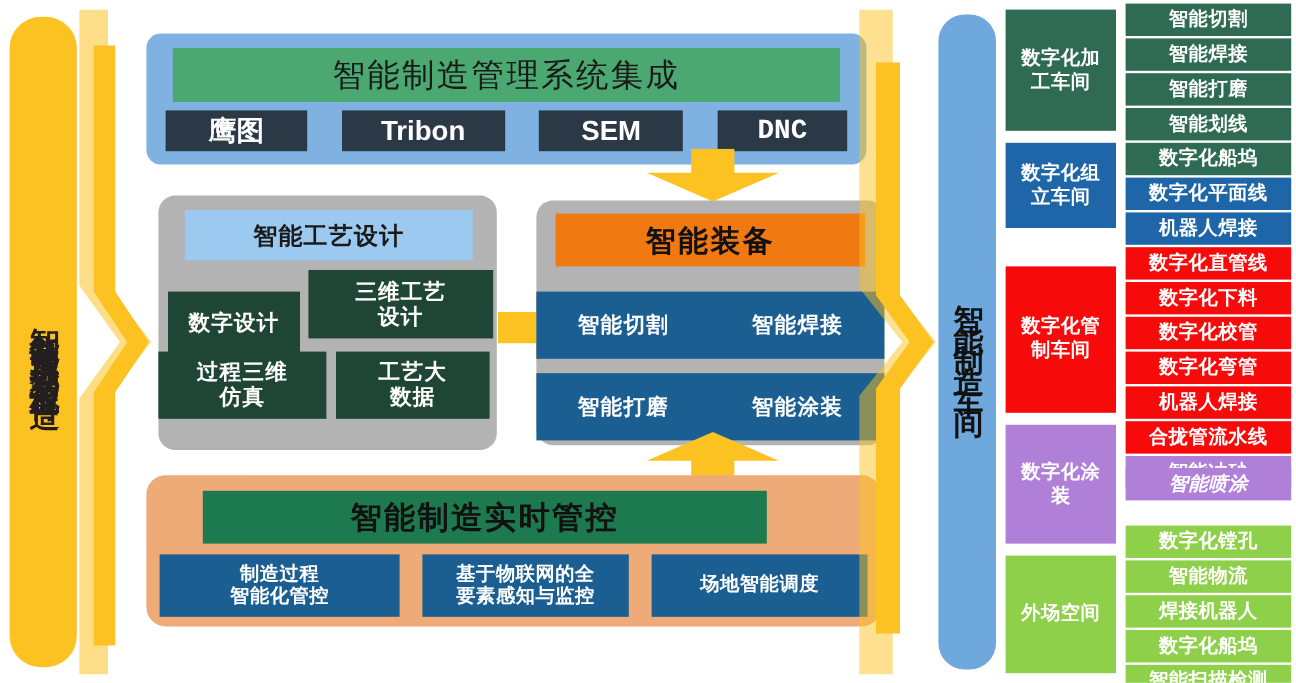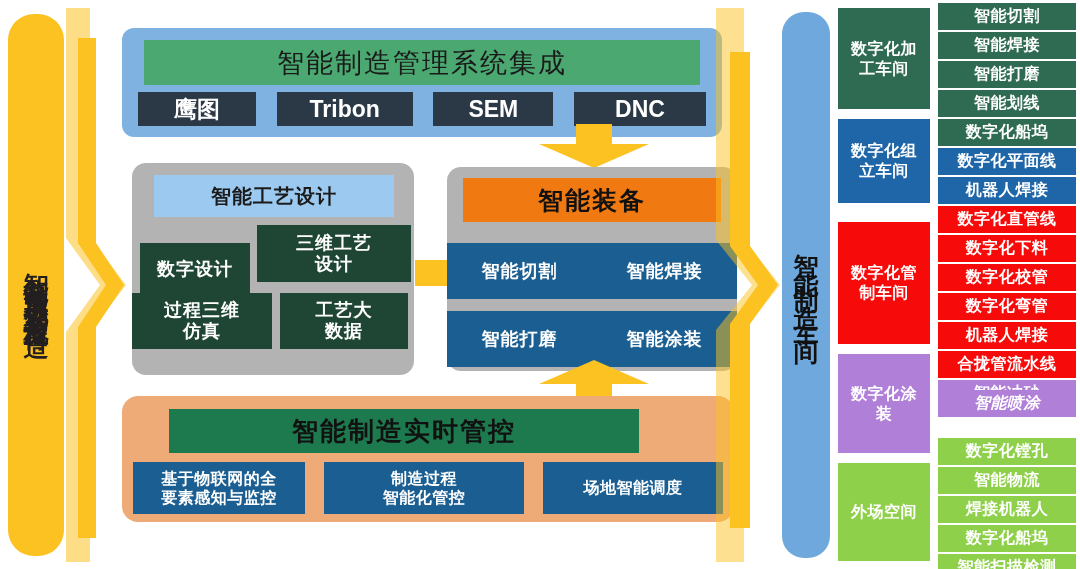--- a/index.html
+++ b/index.html
@@ -50,21 +50,21 @@
     display:flex;justify-content:space-between;align-items:center;
   }
   .tag{
     background:#2b3947;color:#ffffff;font-weight:bold;
     display:flex;align-items:center;justify-content:center;
     height:34px;font-size:23px;letter-spacing:0px;
   }
   .tag.w1{width:118px;}
   .tag.w2{width:136px;}
   .tag.w3{width:120px;}
-  .tag.w4{width:132px;}
+  .tag.w4{width:108px;font-family:Liberation Mono, monospace;}
 
   
   .panel-design{
     position:absolute;left:132px;top:163px;width:282px;height:212px;
     background:#b3b3b3;border-radius:14px;
   }
   .panel-design .hdr{
     position:absolute;left:22px;top:12px;width:240px;height:42px;
     background:#9cc9ef;display:flex;align-items:center;justify-content:center;
     font-size:20px;font-weight:bold;color:#1a1a1a;letter-spacing:1px;
@@ -220,22 +220,22 @@
 
   <div class="arrow-u">
     <svg width="110" height="44" viewBox="0 0 110 44">
       <polygon points="55,0 110,24 73,24 73,44 37,44 37,24 0,24" fill="#fcc222"></polygon>
     </svg>
   </div>
 
   <div class="panel-ctrl">
     <div class="hdr">智能制造实时管控</div>
     <div class="ctrl-row">
+      <div class="cbx c2">制造过程<br>智能化管控</div>
       <div class="cbx c1">基于物联网的全<br>要素感知与监控</div>
-      <div class="cbx c2">制造过程<br>智能化管控</div>
       <div class="cbx c3">场地智能调度</div>
     </div>
   </div>
 
   <div class="big-arrow-right">
     <svg width="66" height="554" viewBox="0 0 66 554">
       <polygon points="0,0 28,0 28,232 64,277 28,322 28,554 0,554 0,322 36,277 0,232" fill="#fcc222" opacity="0.5"></polygon>
       <polygon points="14,44 34,44 34,238 62,277 34,316 34,520 14,520 14,316 42,277 14,238" fill="#fcc222"></polygon>
     </svg>
   </div>
@@ -244,21 +244,21 @@
     <div class="vtext">智能制造车间</div>
   </div>
 
   <div id="workshop-layer">
       <div class="cat" style="top: 8px; height: 101px; background: rgb(47, 107, 82);">数字化加<br>工车间</div>
       <div class="item" style="top: 3px; background: rgb(47, 107, 82);">智能切割</div>
       <div class="item" style="top: 32px; background: rgb(47, 107, 82);">智能焊接</div>
       <div class="item" style="top: 61px; background: rgb(47, 107, 82);">智能打磨</div>
       <div class="item" style="top: 90px; background: rgb(47, 107, 82);">智能划线</div>
       <div class="item" style="top: 119px; background: rgb(47, 107, 82);">数字化船坞</div>
-      <div class="cat" style="top: 119px; height: 84px; background: rgb(31, 102, 168);">数字化组<br>立车间</div>
+      <div class="cat" style="top: 119px; height: 71px; background: rgb(31, 102, 168);">数字化组<br>立车间</div>
       <div class="item" style="top: 148px; background: rgb(31, 102, 168);">数字化平面线</div>
       <div class="item" style="top: 177px; background: rgb(31, 102, 168);">机器人焊接</div>
       <div class="cat" style="top: 222px; height: 122px; background: rgb(246, 10, 10);">数字化管<br>制车间</div>
       <div class="item" style="top: 206px; background: rgb(246, 10, 10);">数字化直管线</div>
       <div class="item" style="top: 235px; background: rgb(246, 10, 10);">数字化下料</div>
       <div class="item" style="top: 264px; background: rgb(246, 10, 10);">数字化校管</div>
       <div class="item" style="top: 293px; background: rgb(246, 10, 10);">数字化弯管</div>
       <div class="item" style="top: 322px; background: rgb(246, 10, 10);">机器人焊接</div>
       <div class="item" style="top: 351px; background: rgb(246, 10, 10);">合拢管流水线</div>
       <div class="cat" style="top: 354px; height: 99px; background: rgb(176, 127, 216);">数字化涂<br>装</div>

